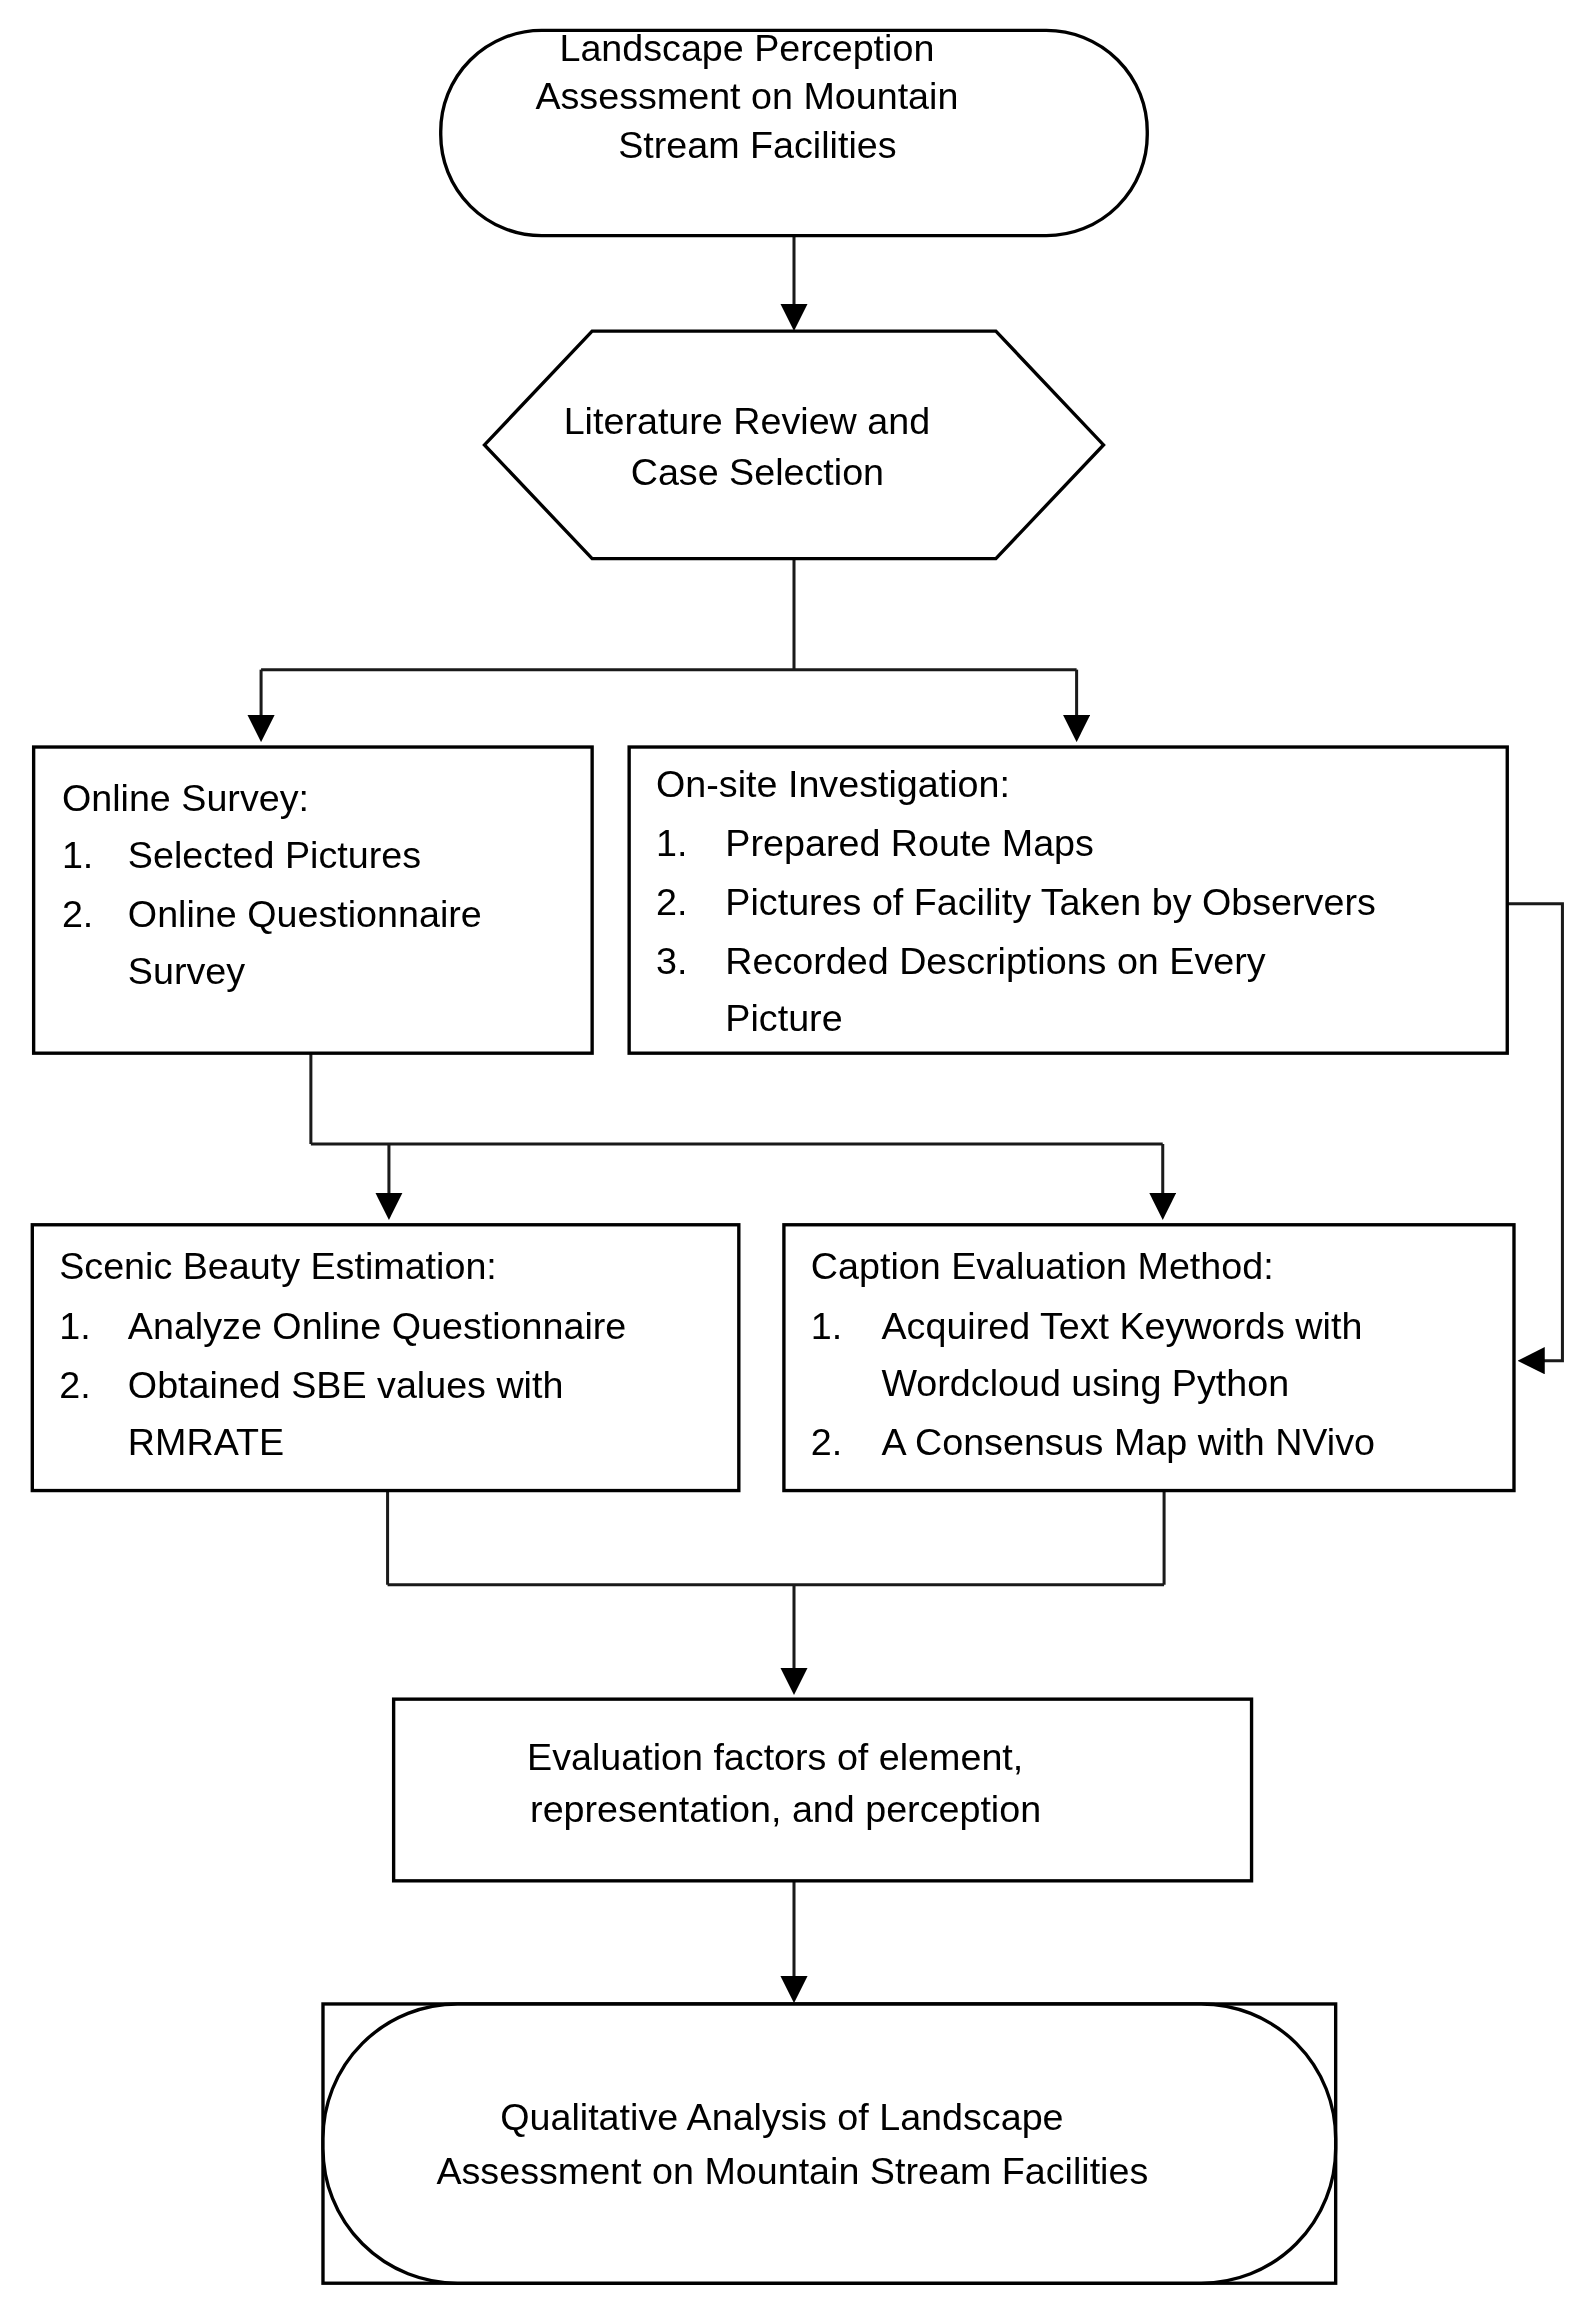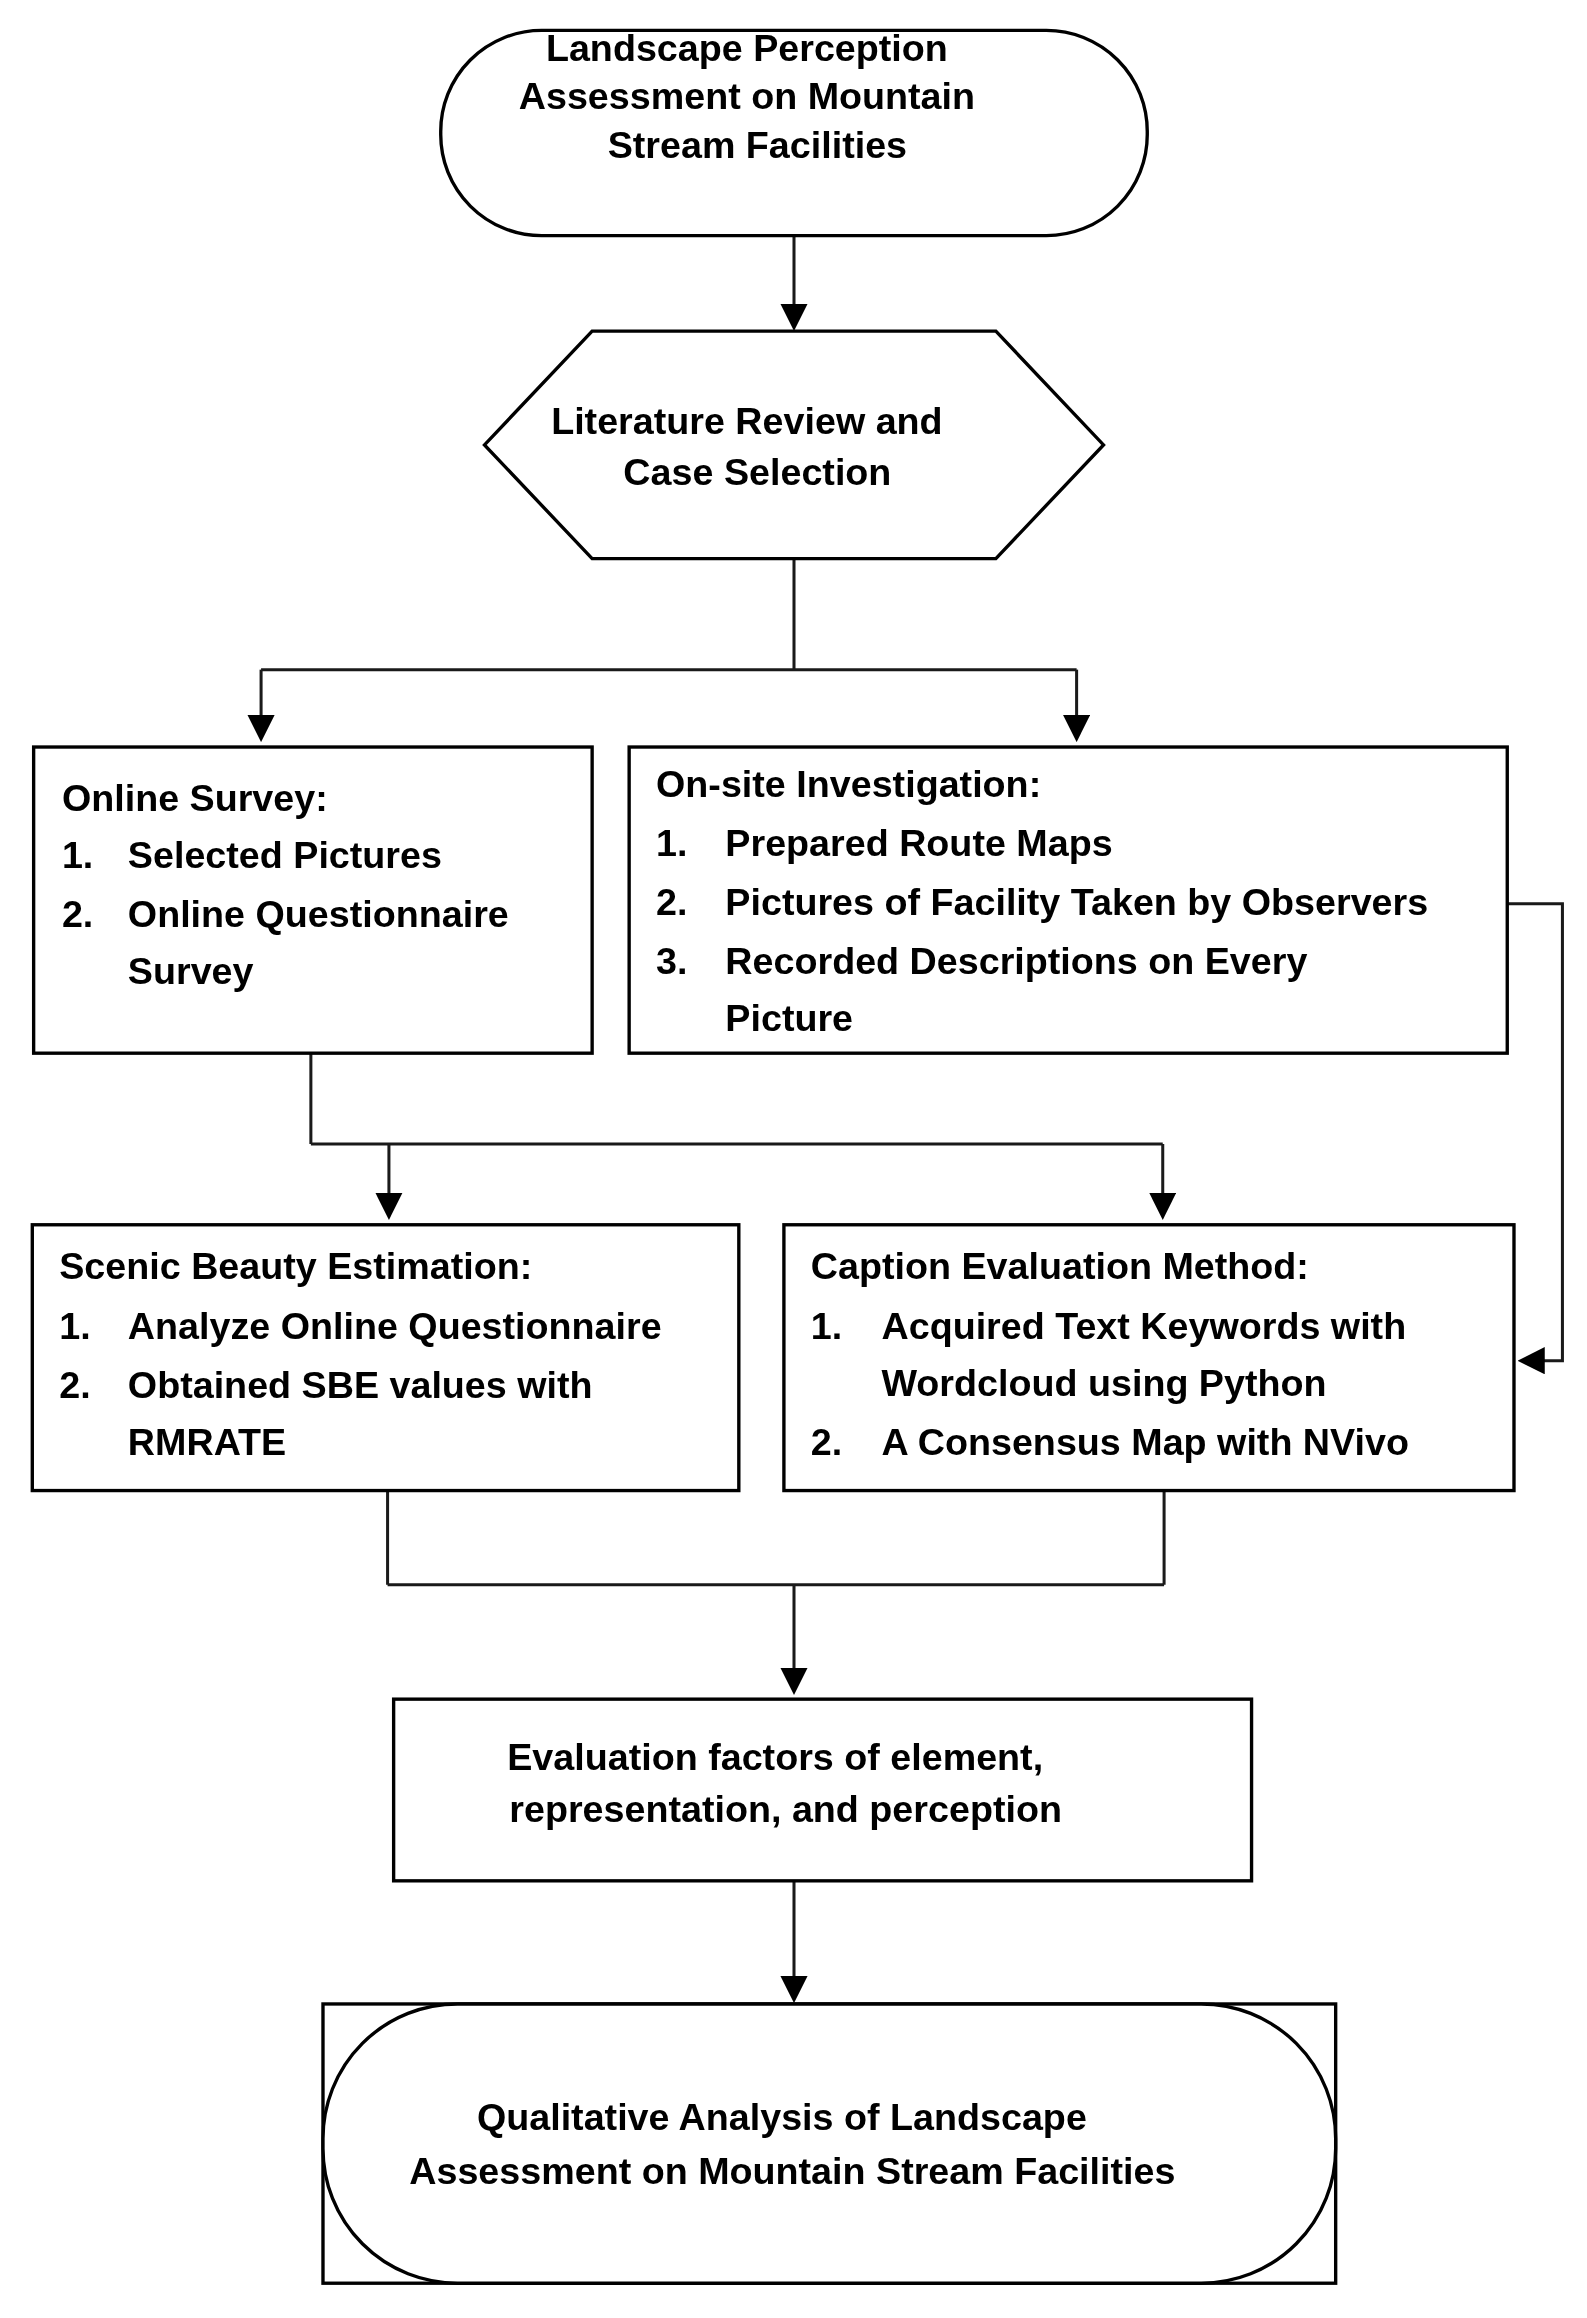--- a/index.html
+++ b/index.html
@@ -13,21 +13,20 @@
     height: 2319px;
     font-family: "Liberation Sans", sans-serif;
     position: relative;
     overflow: hidden;
   }
   #flow-root {
     position: absolute;
     inset: 0;
     width: 1588px;
     height: 2172px;
-    font-weight: bold;
   }
   svg.flow-canvas {
     display: block;
     width: 1588px;
     height: 2319px;
   }
   .node-shape {
     fill: #ffffff;
     stroke: #000000;
     stroke-width: 5;

